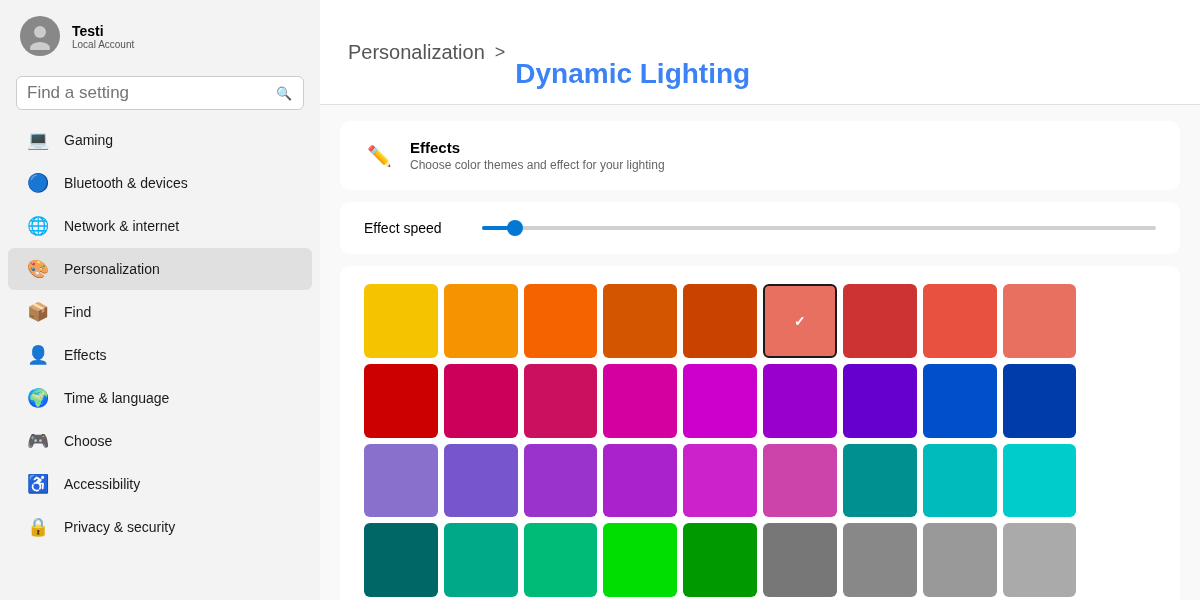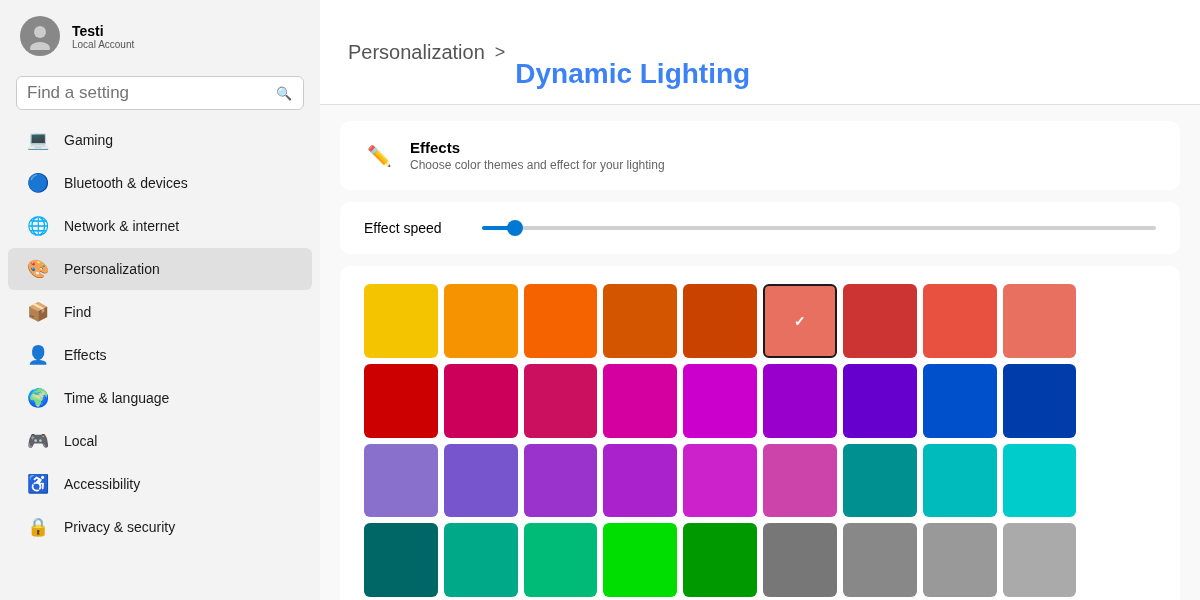--- a/index.html
+++ b/index.html
@@ -303,21 +303,21 @@
       <div class="nav-item">
     <div class="nav-icon" style="font-size:18px;">👤</div>
     <span>Effects</span>
   </div>
       <div class="nav-item">
     <div class="nav-icon" style="font-size:18px;">🌍</div>
     <span>Time &amp; language</span>
   </div>
       <div class="nav-item">
     <div class="nav-icon" style="font-size:18px;">🎮</div>
-    <span>Local</span>
+    <span>Choose</span>
   </div>
       <div class="nav-item">
     <div class="nav-icon" style="font-size:18px;">♿</div>
     <span>Accessibility</span>
   </div>
       <div class="nav-item">
     <div class="nav-icon" style="font-size:18px;">🔒</div>
     <span>Privacy &amp; security</span>
   </div>
     </div>

